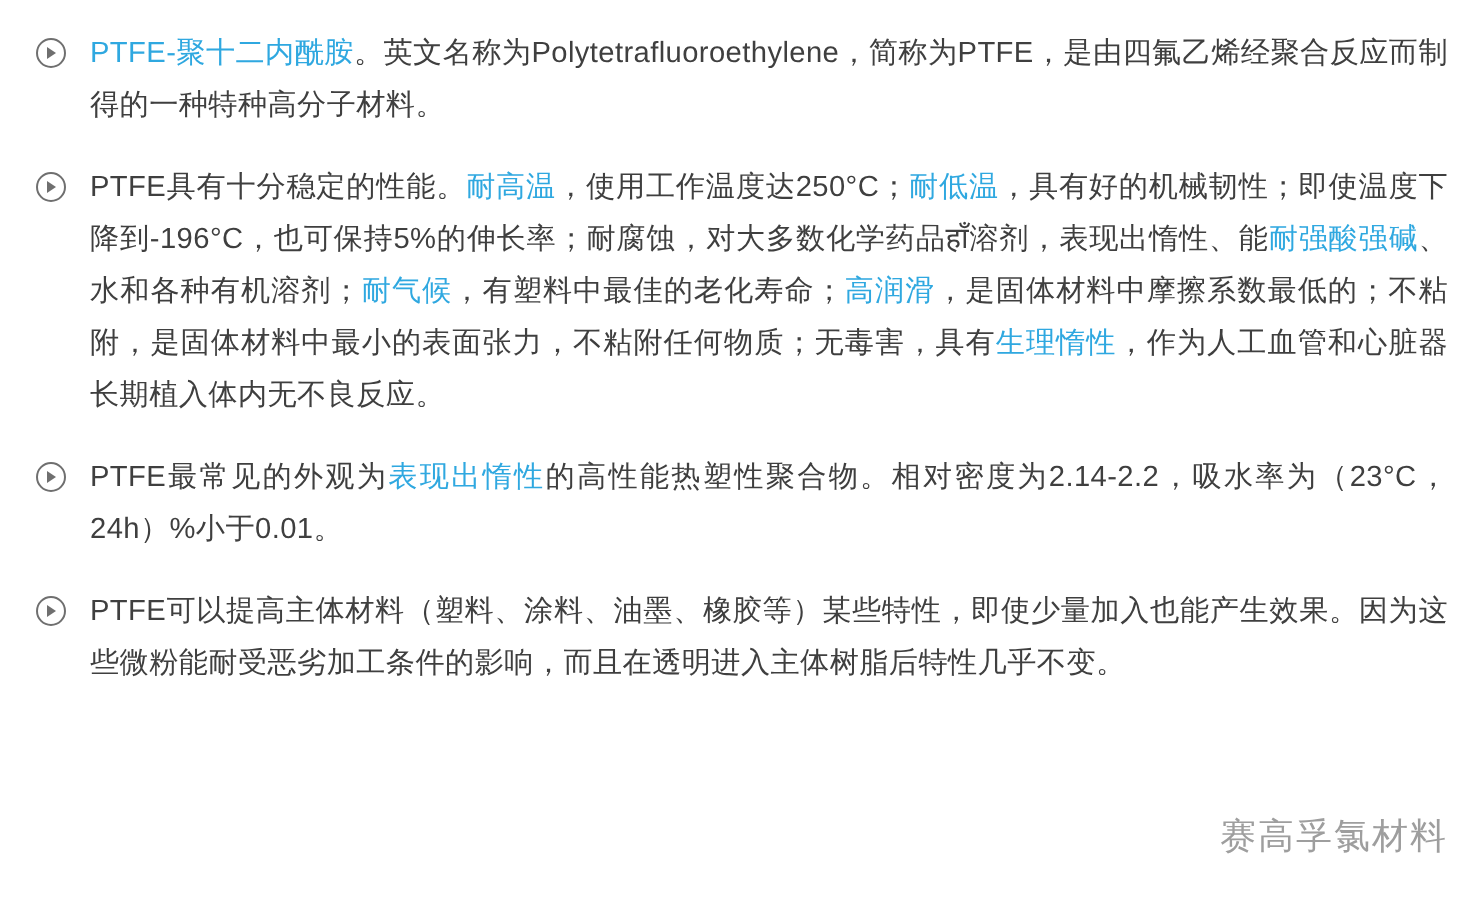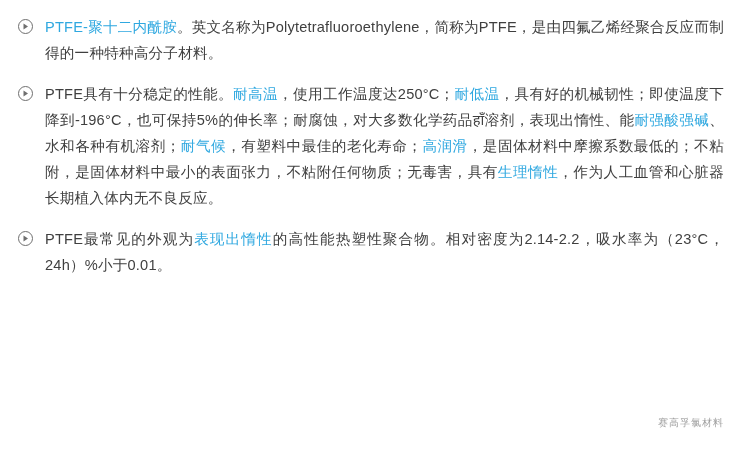--- a/index.html
+++ b/index.html
@@ -44,21 +44,21 @@
     letter-spacing: 0.2px;
     text-align: justify;
   }
   .hl-blue {
     color: #2fa8e0;
   }
   .watermark {
     position: absolute;
     right: 18px;
     bottom: 6px;
-    font-size: 10px;
+    font-size: 18px;
     color: #8e8e8e;
     opacity: 0.85;
     letter-spacing: 1px;
     white-space: nowrap;
   }
 </style>
 </head>
 <body>
 
 <div class="page">
@@ -87,16 +87,25 @@
     <span class="bullet-icon">
       <svg width="15" height="15" viewBox="0 0 15 15">
         <circle cx="7.5" cy="7.5" r="7" fill="none" stroke="#6f6f6f" stroke-width="1"></circle>
         <path d="M5.5 4.5 L10 7.5 L5.5 10.5 Z" fill="#6f6f6f"></path>
       </svg>
     </span>
     <div class="para"><span>PTFE最常见的外观为</span><span class="hl-blue">表现出惰性</span><span>的高性能热塑性聚合物。相对密度为2.14-2.2，吸水率为（23°C，24h）%小于0.01。</span></div>
   </div>
 
 
+  <div class="bullet-item">
+    <span class="bullet-icon">
+      <svg width="15" height="15" viewBox="0 0 15 15">
+        <circle cx="7.5" cy="7.5" r="7" fill="none" stroke="#6f6f6f" stroke-width="1"></circle>
+        <path d="M5.5 4.5 L10 7.5 L5.5 10.5 Z" fill="#6f6f6f"></path>
+      </svg>
+    </span>
+    <div class="para"><span>PTFE可以提高主体材料（塑料、涂料、油墨、橡胶等）某些特性，即使少量加入也能产生效果。因为这些微粉能耐受恶劣加工条件的影响，而且在透明进入主体树脂后特性几乎不变。</span></div>
+  </div>
 
   <div class="watermark">赛高孚氯材料</div>
 
 </div>
 
 </body></html>

